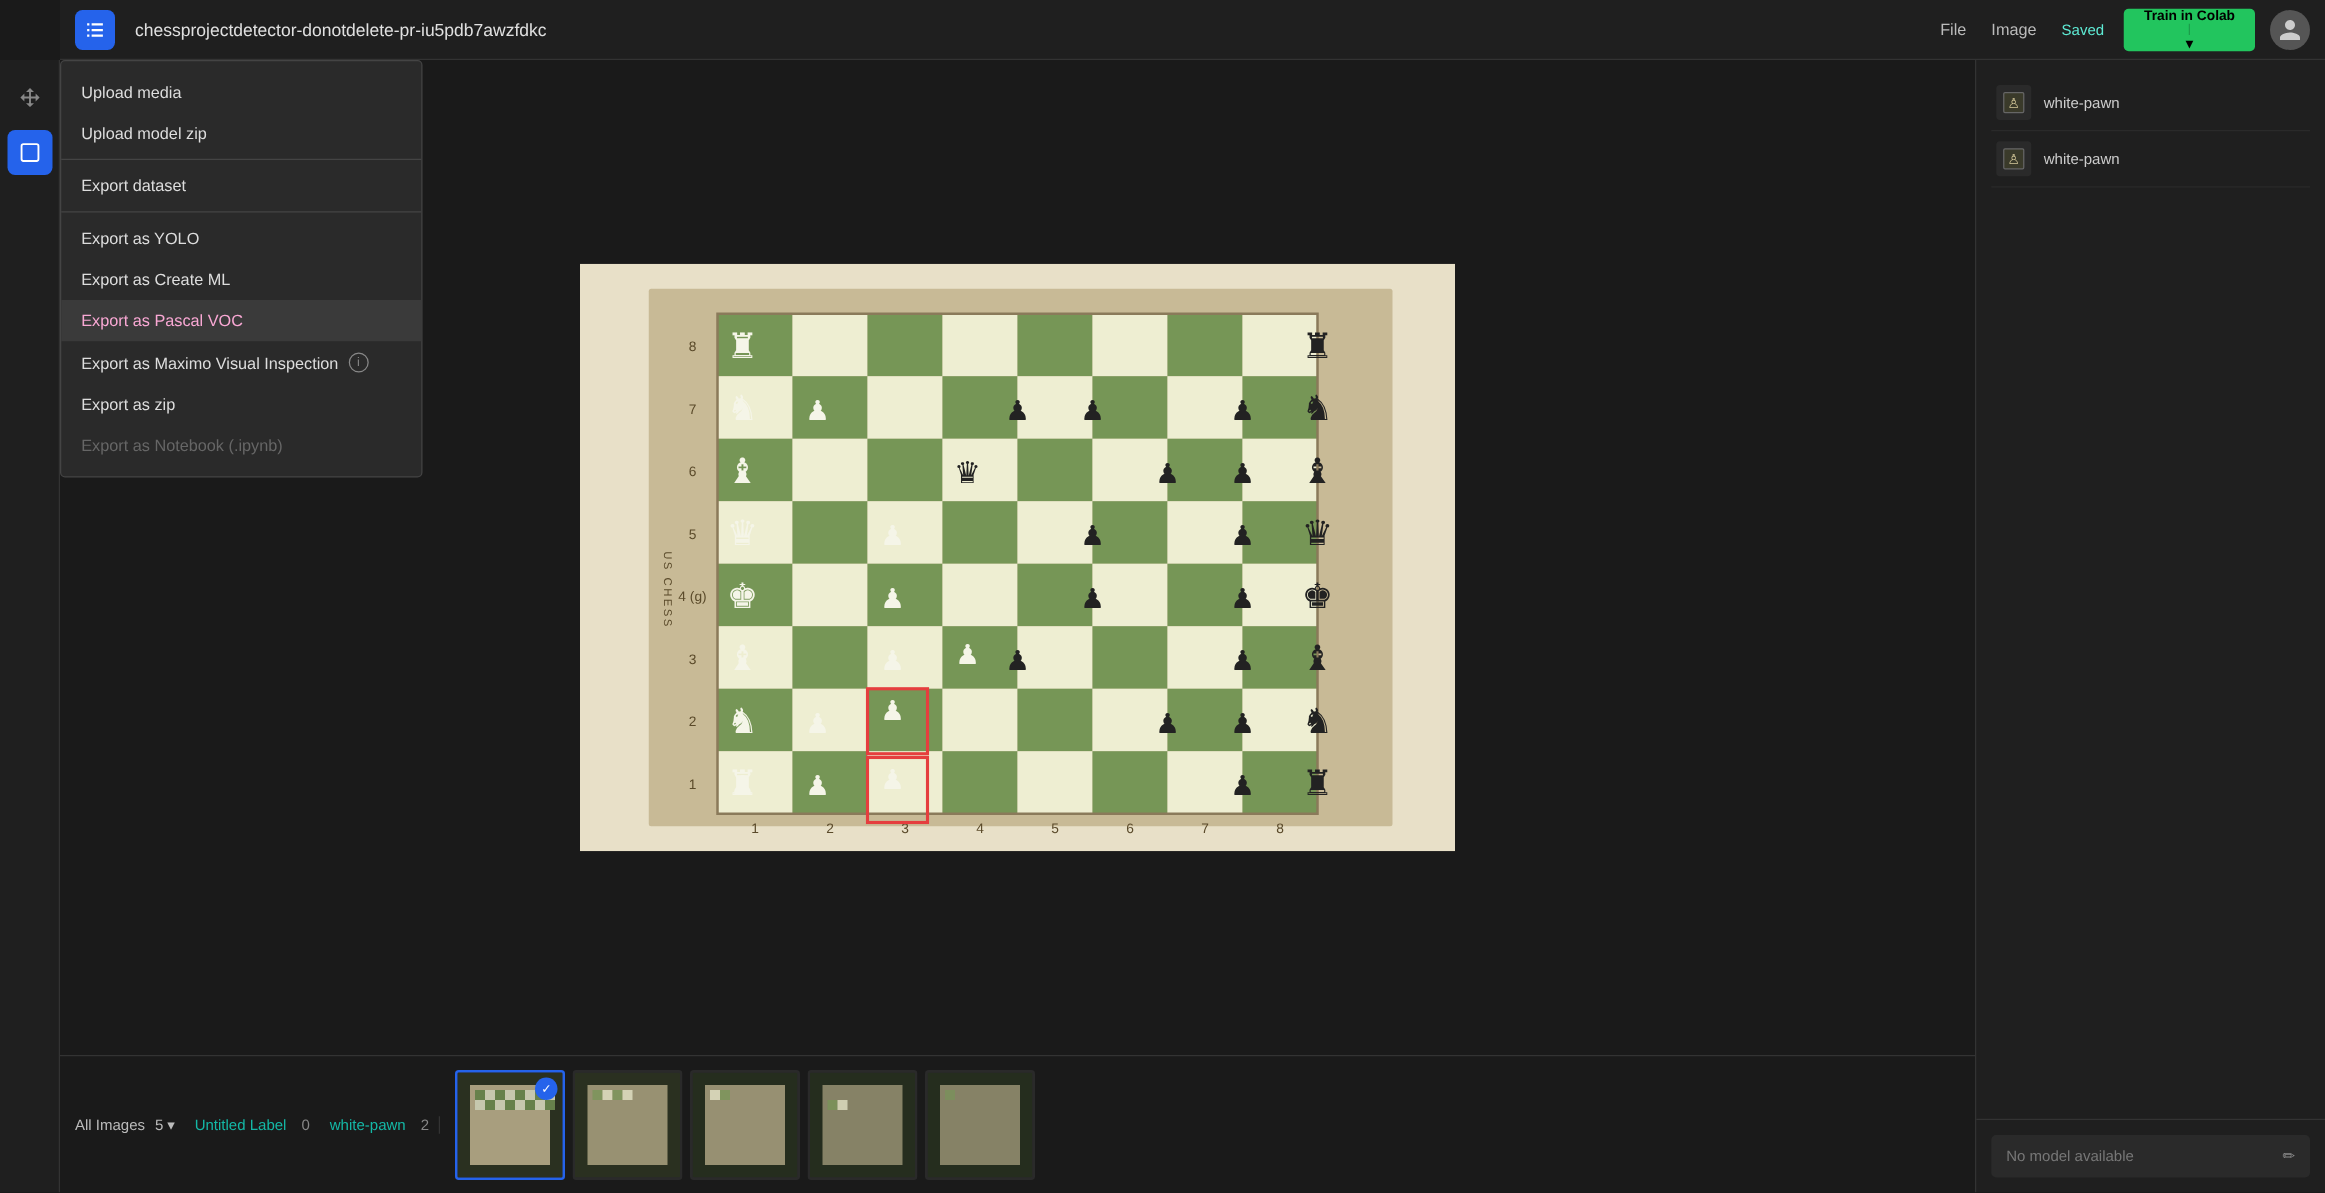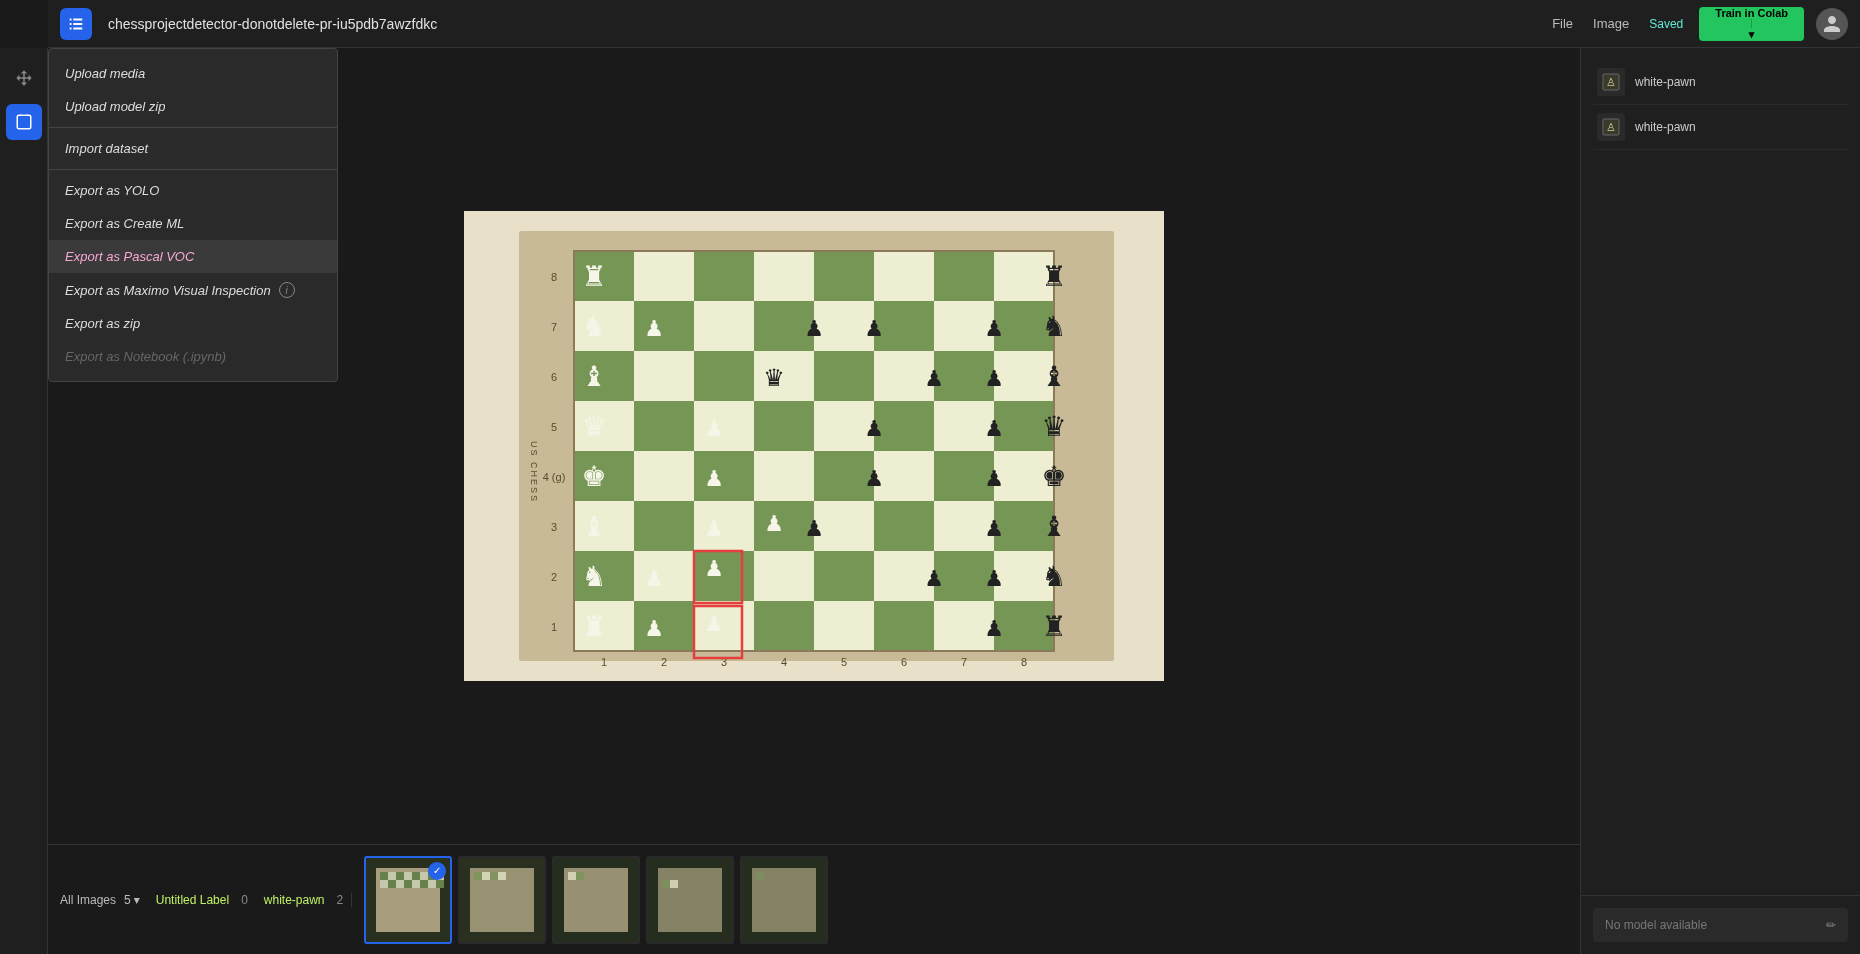--- a/index.html
+++ b/index.html
@@ -130,21 +130,20 @@
       width: 290px;
       background: #2a2a2a;
       border: 1px solid #444;
       border-radius: 4px;
       z-index: 200;
       padding: 4px 0;
     }
     .dropdown-section {
       padding: 4px 0;
       border-bottom: 1px solid #444;
-      font-style: italic;
     }
     .dropdown-section:last-child { border-bottom: none; }
     .dropdown-item {
       padding: 9px 16px;
       cursor: pointer;
       color: #ddd;
       font-size: 13px;
       display: flex; align-items: center; gap: 8px;
     }
     .dropdown-item.active { background: #3a3a3a; color: #f9a8d4; }
@@ -256,21 +255,21 @@
       color: #bbb;
     }
     .count-badge {
       display: flex; align-items: center; gap: 3px;
       font-size: 12px;
       color: #bbb;
       cursor: pointer;
     }
     .filter-label {
       font-size: 12px;
-      color: #bef264;
+      color: #14b8a6;
       padding-left: 8px;
     }
     .filter-count {
       font-size: 12px;
       color: #888;
       padding-left: 4px;
     }
     .filmstrip-thumbs {
       display: flex;
       gap: 6px;
@@ -355,21 +354,21 @@
     <div class="dropdown-section">
       <div class="dropdown-item">
         <span>Upload media</span>
       </div>
       <div class="dropdown-item">
         <span>Upload model zip</span>
       </div>
     </div>
     <div class="dropdown-section">
       <div class="dropdown-item">
-        <span>Import dataset</span>
+        <span>Export dataset</span>
       </div>
     </div>
     <div class="dropdown-section">
       <div class="dropdown-item">
         <span>Export as YOLO</span>
       </div>
       <div class="dropdown-item">
         <span>Export as Create ML</span>
       </div>
       <div class="dropdown-item active">

